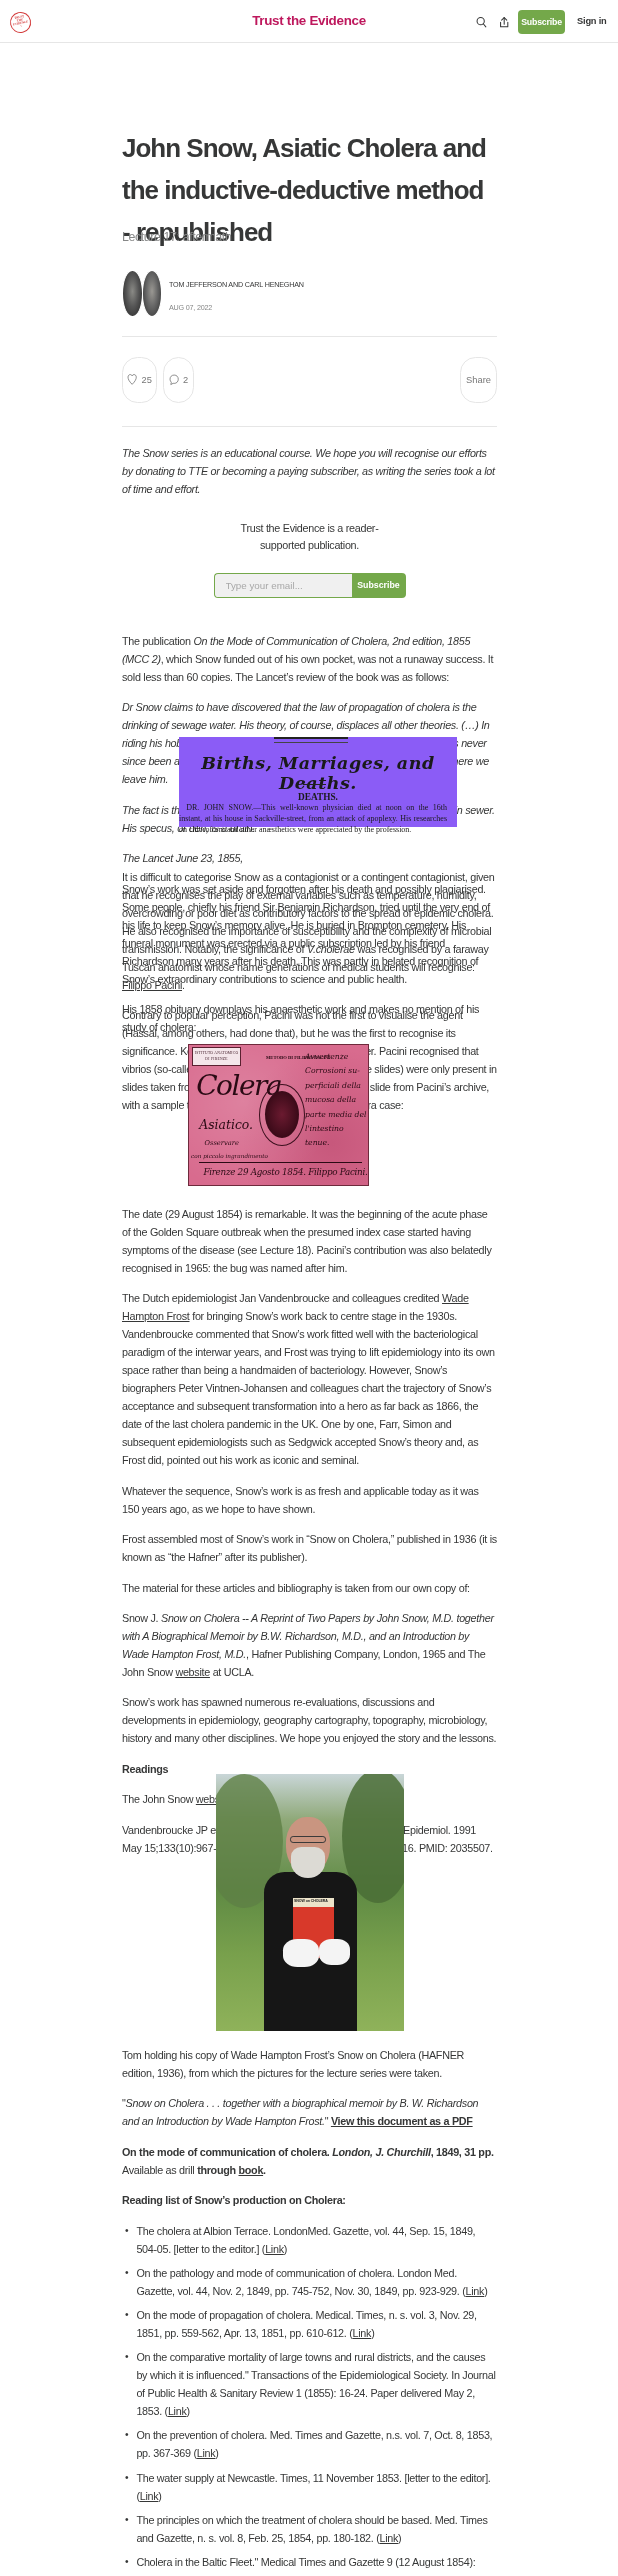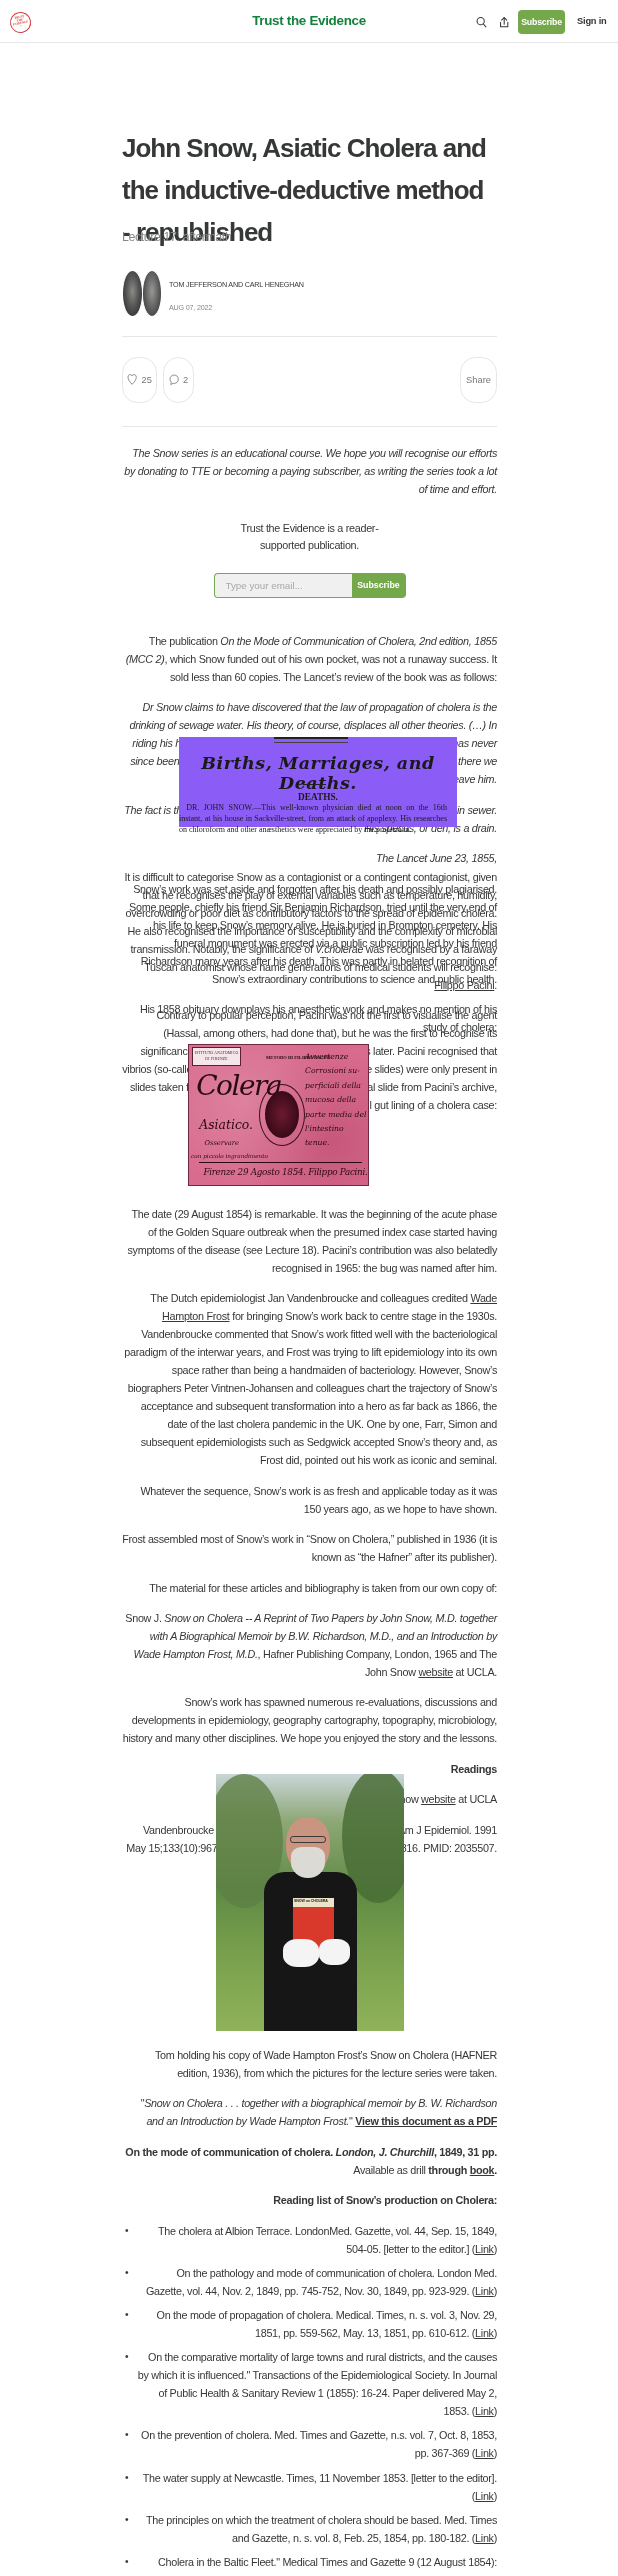--- a/index.html
+++ b/index.html
@@ -19,21 +19,21 @@
   }
   .logo {
     position: absolute; left: 10.3px; top: 12px; width: 20.6px; height: 20.6px;
     border-radius: 50%; border: 1px solid #d33a3a; background: #fff;
     display: flex; align-items: center; justify-content: center; flex-direction: column;
     transform: rotate(-12deg);
   }
   .logo span { font-family: "Liberation Serif", serif; font-size: 3.1px; font-weight: bold; color: #d33a3a; line-height: 3.1px; letter-spacing: -0.1px; }
   .site-title {
     position: absolute; left: 0; right: 0; top: 13.4px; text-align: center;
-    font-size: 13.4px; font-weight: bold; color: #15803d; letter-spacing: -0.3px;
+    font-size: 13.4px; font-weight: bold; color: #be185d; letter-spacing: -0.3px;
     pointer-events: auto;
   }
   .site-title a { color: inherit; text-decoration: none; }
   .hdr-icon { position: absolute; top: 15.5px; width: 12.4px; height: 12.4px; color: #363737; }
   .hdr-search { left: 475px; }
   .hdr-share { left: 498px; }
   .subscribe-top {
     position: absolute; left: 518px; top: 9.8px; width: 47px; height: 24px;
     background: #74a84a; color: #fff; border-radius: 4.1px; border: none;
     font-size: 8.8px; font-weight: bold; font-family: "Liberation Sans", sans-serif;
@@ -70,21 +70,21 @@
     font-size: 9.3px; color: #777; font-family: "Liberation Sans", sans-serif; cursor: pointer;
   }
   .pill-like { left: 0; width: 35px; }
   .pill-comment { left: 41px; width: 31px; }
   .pill-share { left: 338px; width: 37px; }
   .pill svg { width: 10.3px; height: 13.4px; }
   .divider-2 { position: absolute; top: 426px; left: 0; width: 375px; height: 0.5px; background: #e6e6e6; }
 
   .body-text {
     position: absolute; left: 0; width: 375px;
-    font-size: 10.8px; line-height: 18px; color: #363737; letter-spacing: -0.3px; text-align: right;
+    font-size: 10.8px; line-height: 18px; color: #363737; letter-spacing: -0.3px;
   }
   .body-text p { margin: 0 0 12.4px 0; }
   .body-text em { font-style: italic; }
   .body-text a { color: #363737; text-decoration: underline; }
   .body-text b { font-weight: bold; }
 
   .intro { top: 444px; font-style: italic; }
 
   .subscribe-box { position: absolute; top: 520px; left: 0; width: 375px; text-align: center; }
   .subscribe-box .lead { font-size: 10.8px; line-height: 17px; color: #363737; width: 175px; margin: 0 auto; letter-spacing: -0.3px; }
@@ -329,21 +329,21 @@
   </div>
 
   <div class="body-text block4">
     <p>Tom holding his copy of Wade Hampton Frost’s Snow on Cholera (HAFNER edition, 1936), from which the pictures for the lecture series were taken.</p>
     <p><span>"</span><em>Snow on Cholera . . . together with a biographical memoir by B. W. Richardson and an Introduction by Wade Hampton Frost.</em><span>" </span><a href="#"><b>View this document as a PDF</b></a></p>
     <p><b>On the mode of communication of cholera. </b><b><em>London, J. Churchill</em></b><b>, 1849, 31 pp.</b><br><span>Available as drill </span><b>through </b><a href="#"><b>book</b></a><b>.</b></p>
     <p><b>Reading list of Snow’s production on Cholera:</b></p>
     <ul class="ref-list" id="ref-list">
         <li><span>The cholera at Albion Terrace. LondonMed. Gazette, vol. 44, Sep. 15, 1849, 504-05. [letter to the editor.] (</span><a href="#">Link</a><span>)</span></li>
         <li><span>On the pathology and mode of communication of cholera. London Med. Gazette, vol. 44, Nov. 2, 1849, pp. 745-752, Nov. 30, 1849, pp. 923-929. (</span><a href="#">Link</a><span>)</span></li>
-        <li><span>On the mode of propagation of cholera. Medical. Times, n. s. vol. 3, Nov. 29, 1851, pp. 559-562, May. 13, 1851, pp. 610-612. (</span><a href="#">Link</a><span>)</span></li>
+        <li><span>On the mode of propagation of cholera. Medical. Times, n. s. vol. 3, Nov. 29, 1851, pp. 559-562, Apr. 13, 1851, pp. 610-612. (</span><a href="#">Link</a><span>)</span></li>
         <li><span>On the comparative mortality of large towns and rural districts, and the causes by which it is influenced." Transactions of the Epidemiological Society. In Journal of Public Health &amp; Sanitary Review 1 (1855): 16-24. Paper delivered May 2, 1853. (</span><a href="#">Link</a><span>)</span></li>
         <li><span>On the prevention of cholera. Med. Times and Gazette, n.s. vol. 7, Oct. 8, 1853, pp. 367-369 (</span><a href="#">Link</a><span>)</span></li>
         <li><span>The water supply at Newcastle. Times, 11 November 1853. [letter to the editor]. (</span><a href="#">Link</a><span>)</span></li>
         <li><span>The principles on which the treatment of cholera should be based. Med. Times and Gazette, n. s. vol. 8, Feb. 25, 1854, pp. 180-182. (</span><a href="#">Link</a><span>)</span></li>
         <li><span>Cholera in the Baltic Fleet." Medical Times and Gazette 9 (12 August 1854): 170. [ltr. to ed., 5 August 1854] (</span><a href="#">Link</a><span>)</span></li>
       </ul>
   </div>
 </div>
 
 

